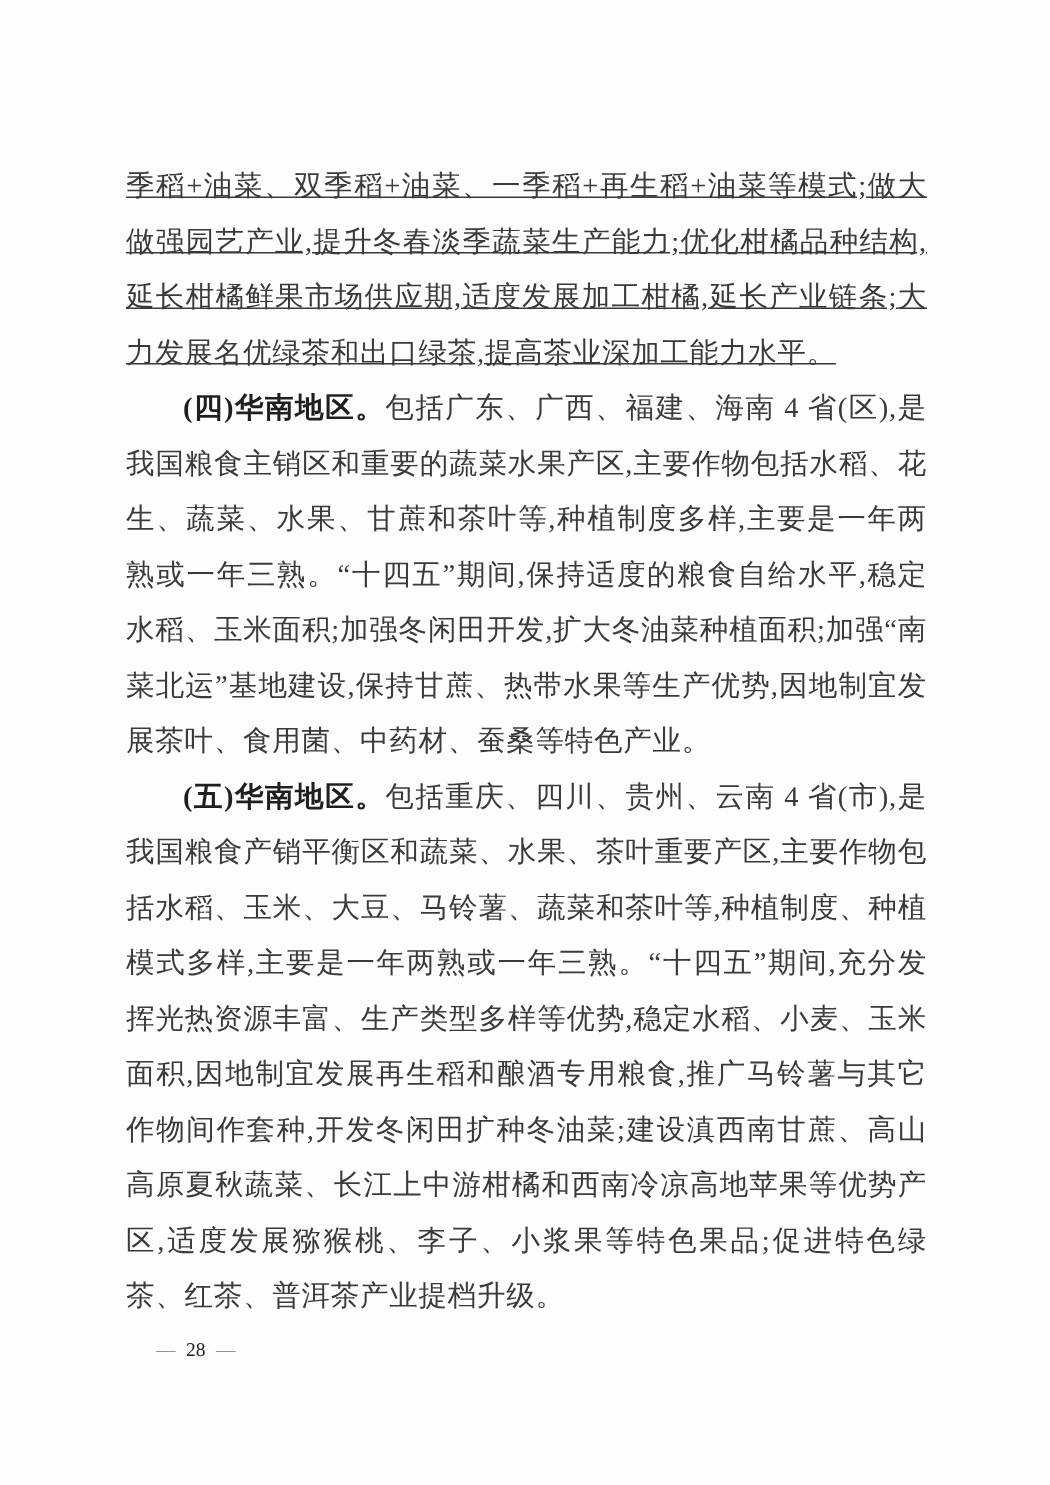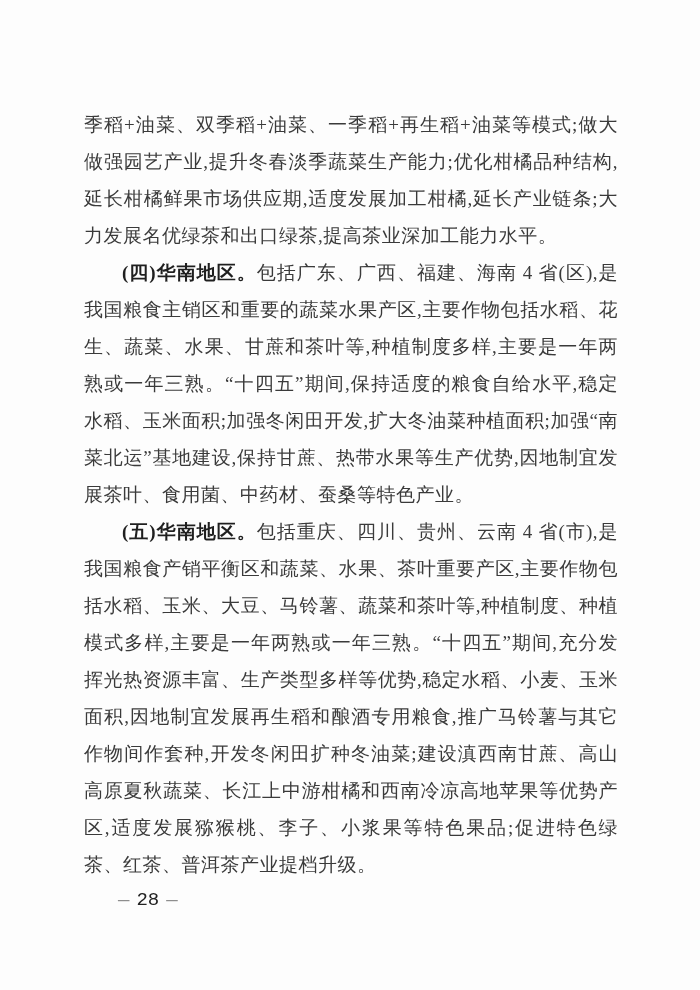--- a/index.html
+++ b/index.html
@@ -27,34 +27,34 @@
     margin: 0;
     font-size: 19px;
     line-height: 37px;
     letter-spacing: 0.5px;
     text-align: justify;
     text-justify: inter-ideograph;
     text-indent: 2em;
   }
   .para.continuation {
     text-indent: 0;
+    text-decoration: underline;
   }
   .section-heading {
     font-weight: bold;
     color: #1f1f1f;
   }
   .footer {
     position: absolute;
-    left: 111px;
+    left: 97px;
     top: 889px;
-    font-size: 19px;
+    font-size: 13px;
     line-height: 22px;
     letter-spacing: 0;
     white-space: nowrap;
-    font-family: Liberation Mono, monospace;
   }
   .footer .dash {
     color: #8e8e8e;
     padding: 0 7px;
   }
   .footer .num {
     color: #232323;
   }
 </style>
 </head>

